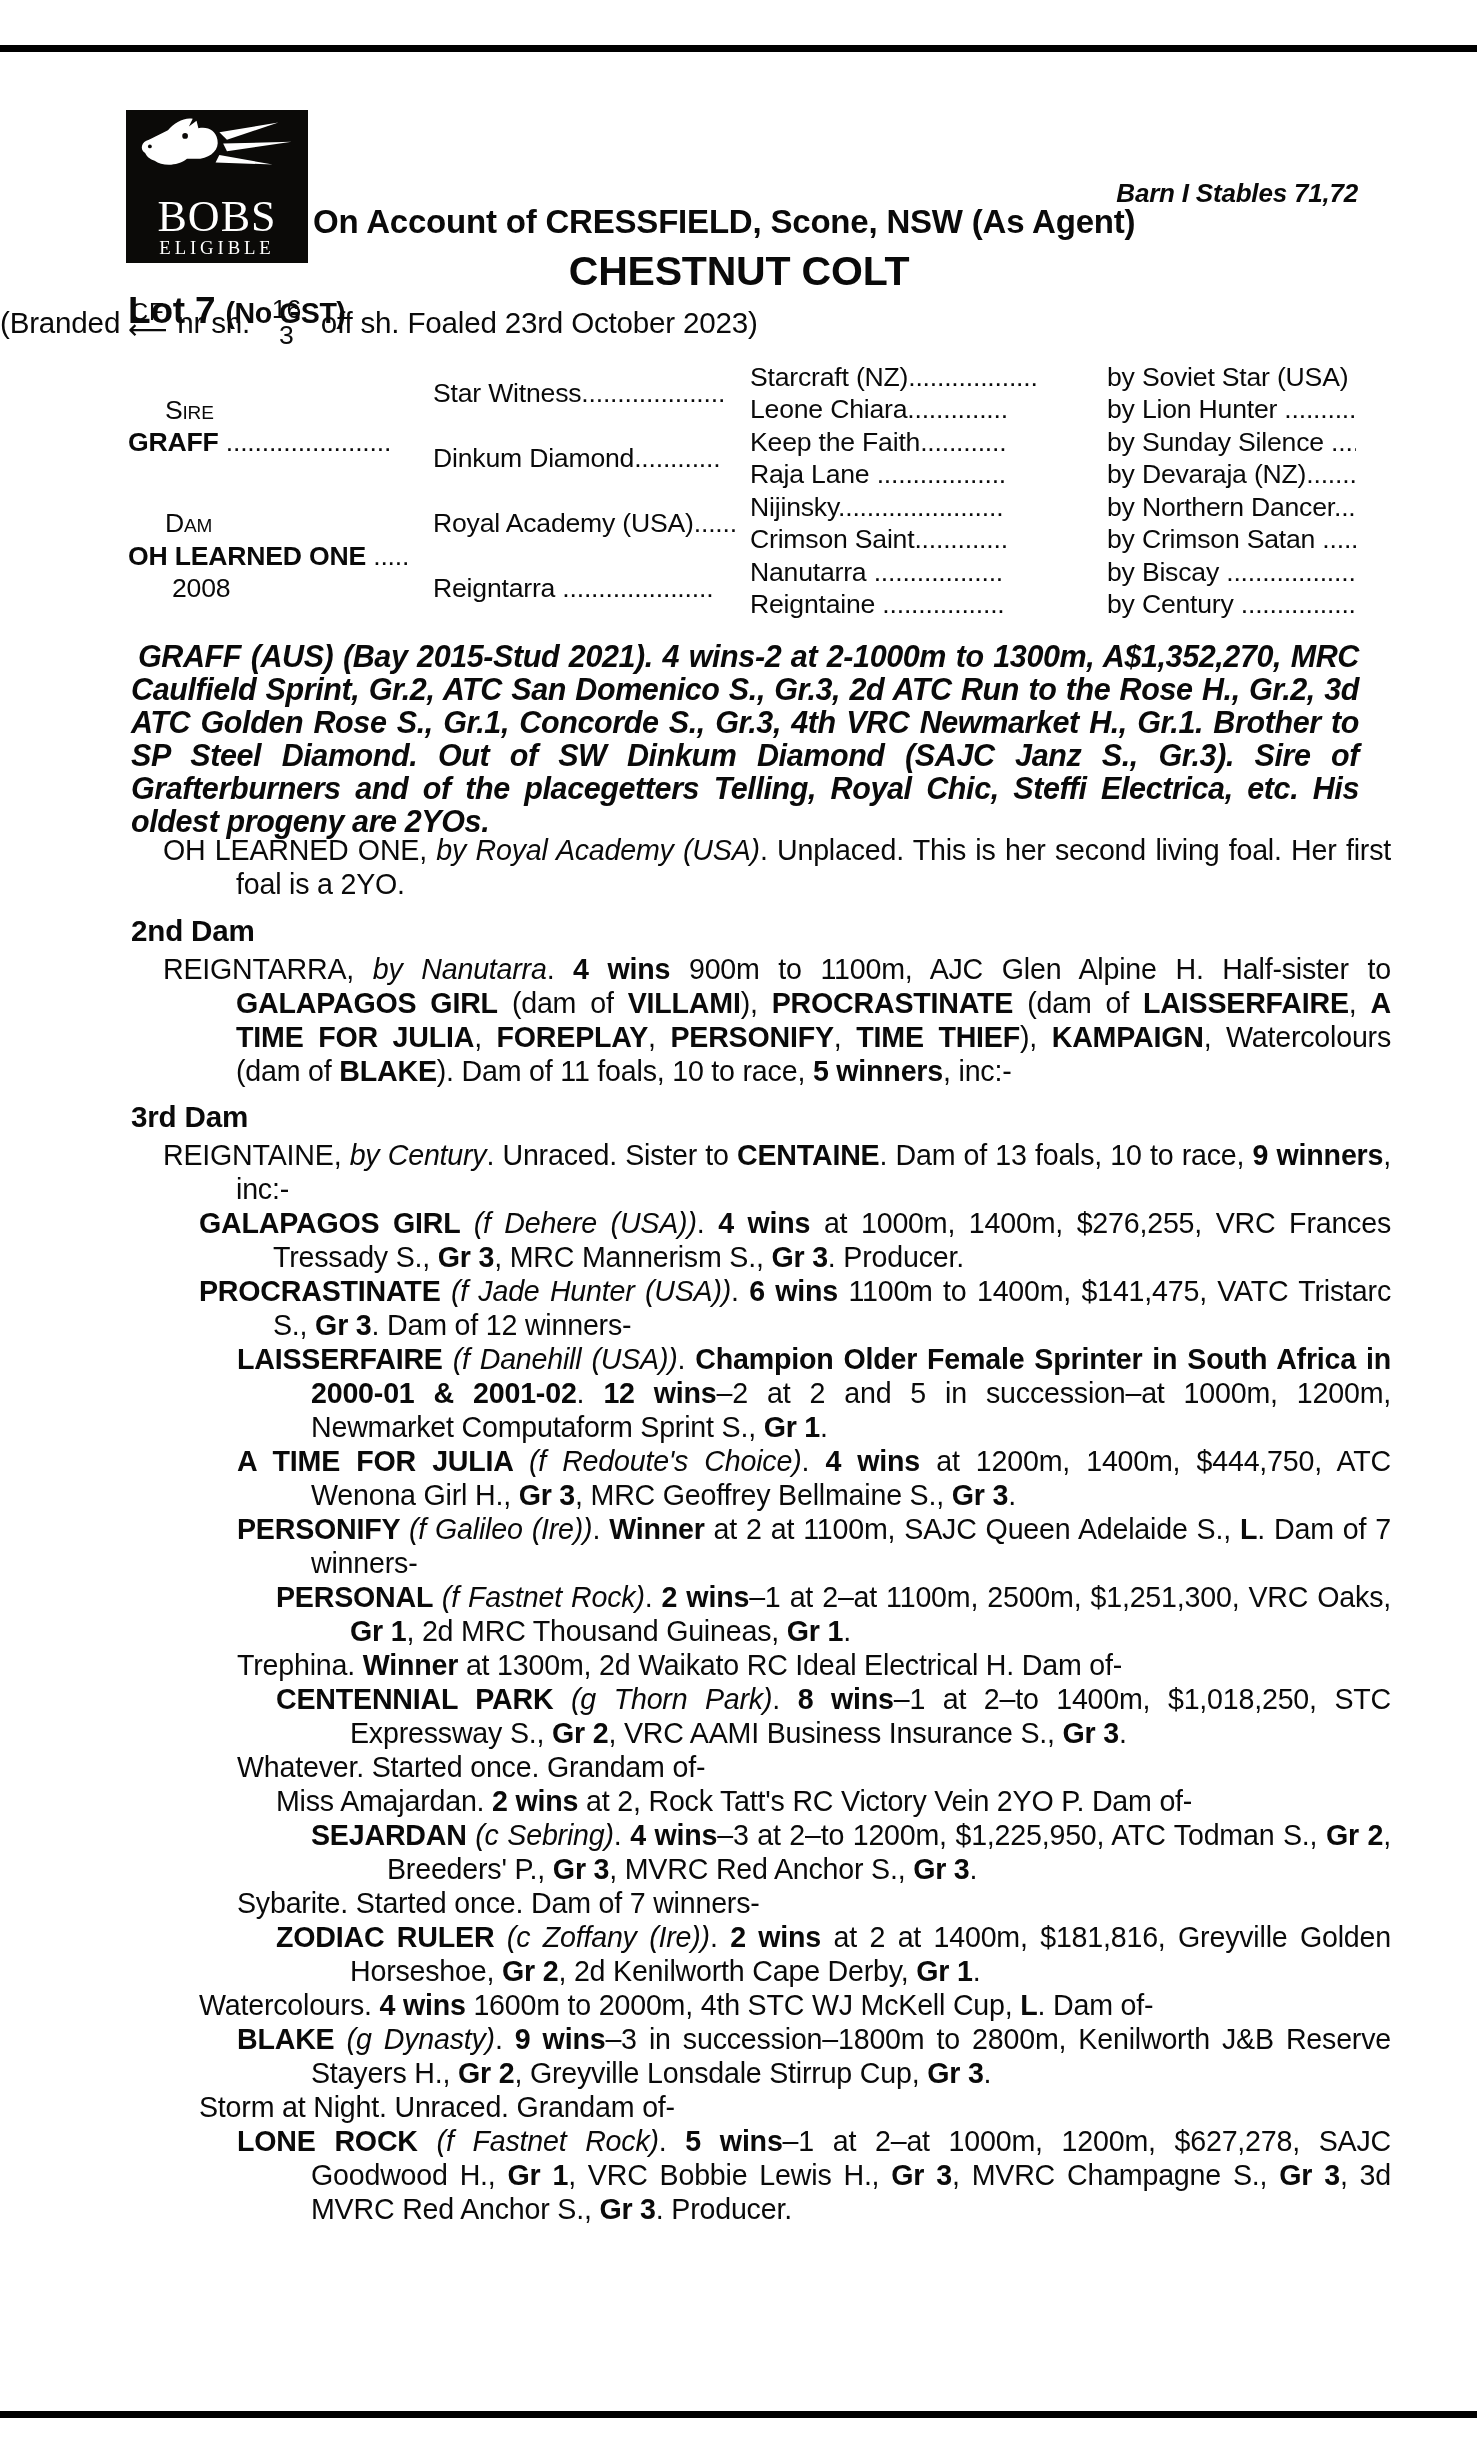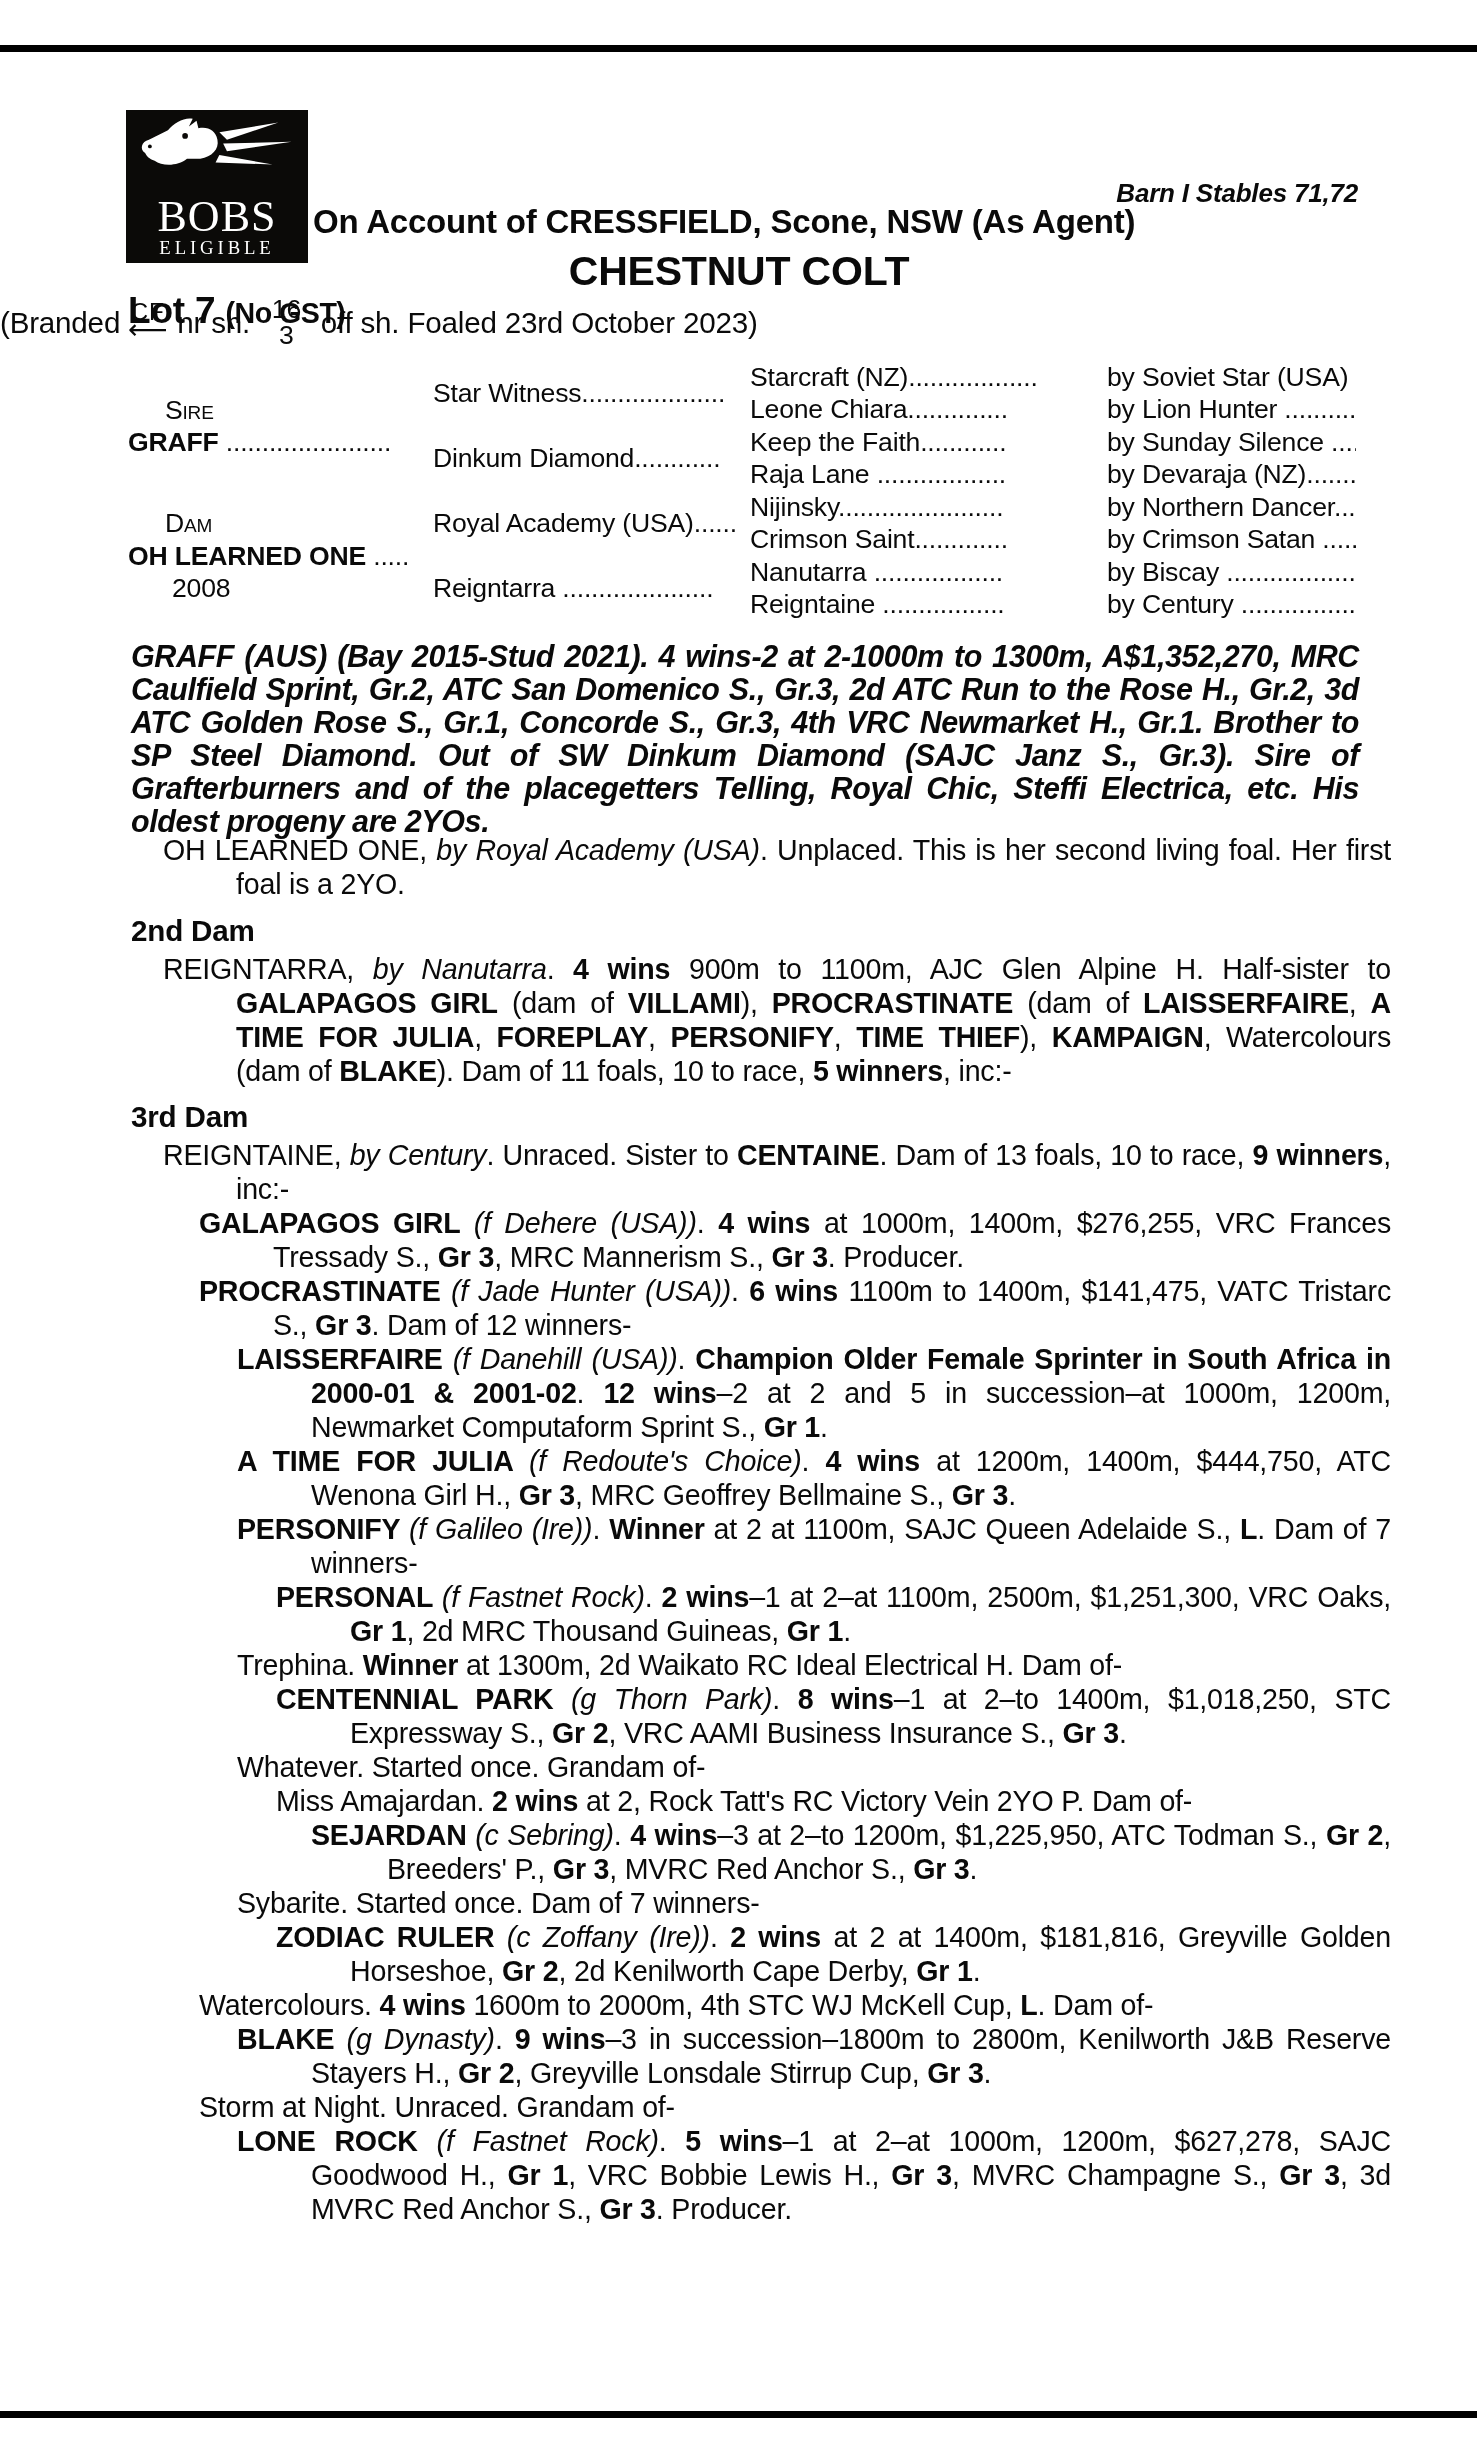--- a/index.html
+++ b/index.html
@@ -72,21 +72,21 @@
   .para{
     font-size:28.6px;line-height:34px;text-align:justify;box-sizing:border-box;width:1228px;margin-left:32px;
   }
   .L0{padding-left:73px;text-indent:-73px;}
   .L1{padding-left:110px;text-indent:-74px;}
   .L2{padding-left:148px;text-indent:-74px;}
   .L3{padding-left:187px;text-indent:-74px;}
   .L4{padding-left:224px;text-indent:-76px;}
   .run-b{font-weight:bold;}
   .run-i{font-style:italic;}
-  .run-bi{font-weight:bold;font-style:italic;}
+  .run-bi{font-weight:bold;font-style:italic;margin-left:7px;}
 </style>
 </head>
 <body>
 
 <div class="page">
   <div class="rule rule-top"></div>
 
   <div class="logo">
     <svg class="horse-svg" viewBox="0 0 170 62" xmlns="http://www.w3.org/2000/svg">
       <path fill="#ffffff" d="M10,40 C4,36 6,28 14,26 L34,16 C40,8 52,2 60,4 L56,12 L64,6 L66,14 C76,12 84,16 86,26 C88,36 80,44 68,46 L54,46 C44,54 28,54 20,48 C14,46 12,44 10,40 Z"></path>

